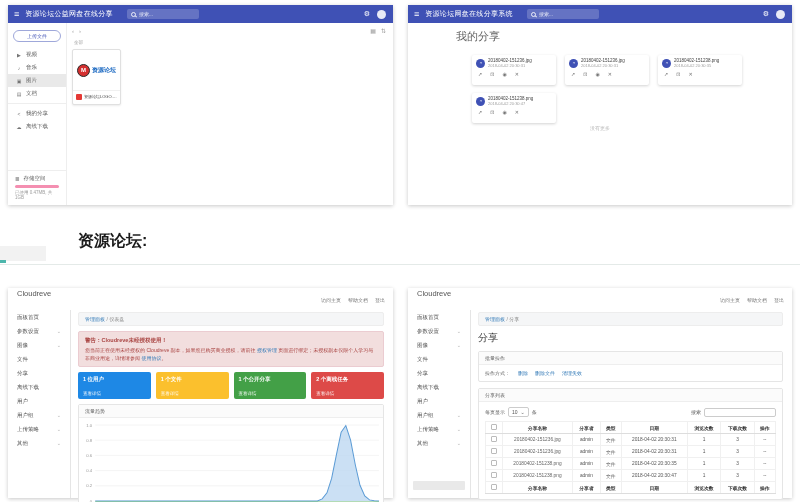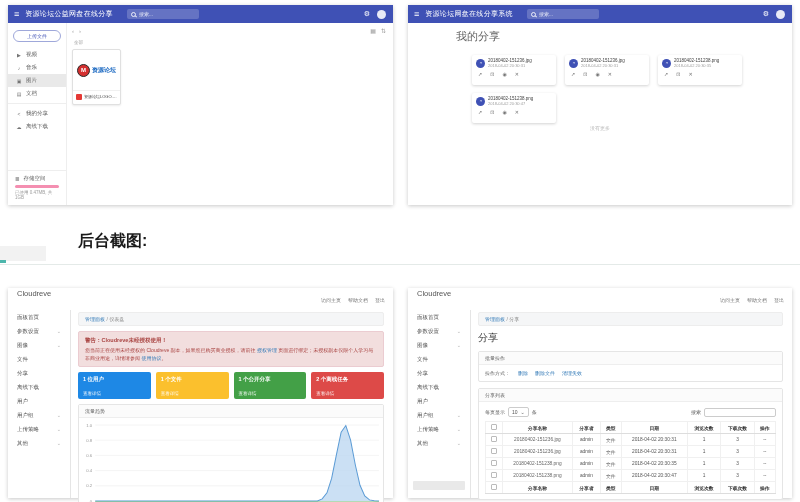--- a/index.html
+++ b/index.html
@@ -253,21 +253,21 @@
         <span>⊡</span>
         <span>◉</span>
         <span>✕</span>
       </div>
     </div>
 
     <div class="nomore">没有更多</div>
   </div>
 
   <div class="left-stub"></div>
-  <div class="section-heading">后台截图:</div>
+  <div class="section-heading">资源论坛:</div>
   <div class="teal-dash"></div>
   <div class="hline"></div>
 
   <div class="panel" style="left:8px;top:288px;width:385px;height:210px;">
     <span class="abrand">Cloudreve</span>
     <div class="anav">
       <span>访问主页</span>
       <span>帮助文档</span>
       <span>登出</span>
     </div>

